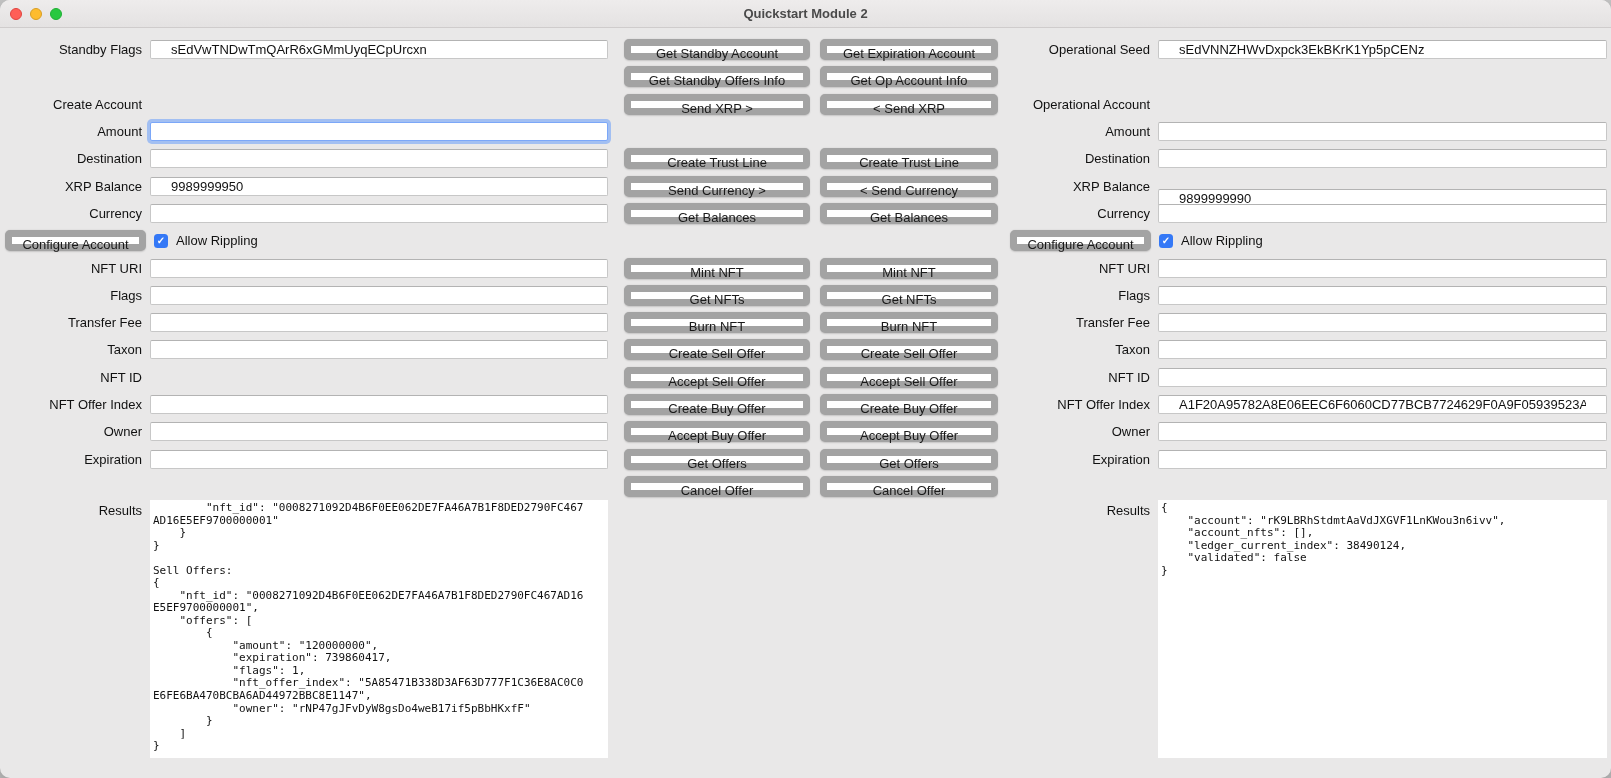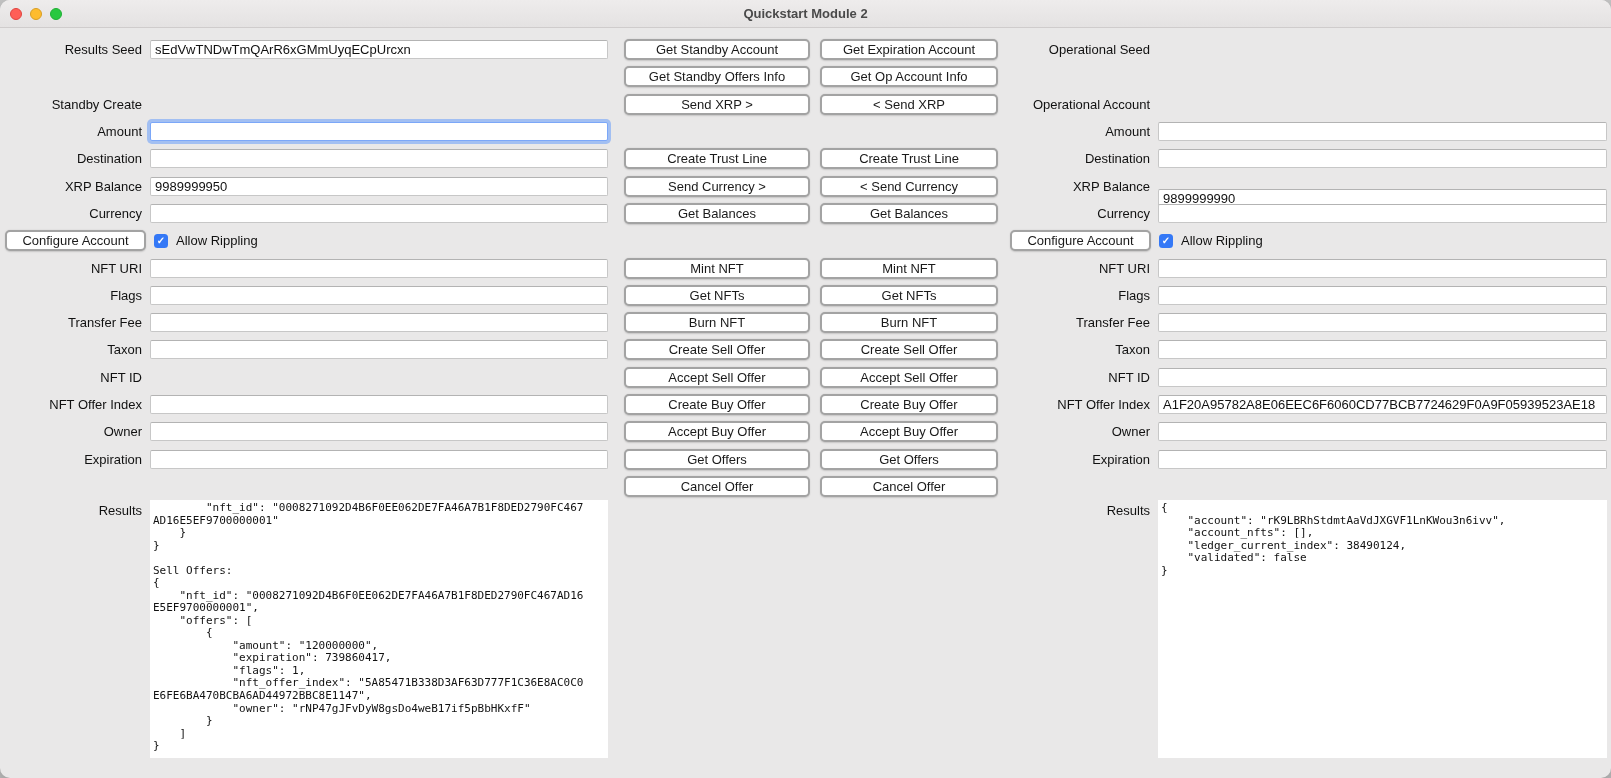--- a/index.html
+++ b/index.html
@@ -48,31 +48,31 @@
     text-align: right; padding-right: 8px;
     white-space: nowrap; justify-self: stretch;
   }
   .inp {
     width: 100%; height: 19px;
     background: #fff;
     border: 1px solid #c7c7c7; border-top-color: #b3b3b3;
     border-radius: 2px;
     font-family: "Liberation Sans", sans-serif;
     font-size: 13px; color: #111;
-    padding: 0 4px;
+    padding: 0 20px;
     outline: none;
   }
   .inp.focused {
     border-color: #7ba7f8;
     box-shadow: 0 0 0 3px rgba(104,156,249,.55);
   }
   .btn {
     width: 100%; height: 21px;
     background: #ffffff;
-    border: 2px solid #a3a3a3;
+    border: 7px solid #a3a3a3;
     border-radius: 5px;
     font-family: "Liberation Sans", sans-serif;
     font-size: 13px; color: #1a1a1a;
     box-shadow: 0 0.5px 1.5px rgba(0,0,0,.15);
     cursor: default;
   }
   .cfg-row { display: flex; align-items: center; gap: 8px; padding-left: 5px; }
   .cfg-btn { width: 141px; flex: none; }
   .checkbox {
     width: 14px; height: 14px; flex: none;
@@ -106,30 +106,31 @@
     <div class="traffic-lights">
       <span class="tl red"></span>
       <span class="tl yellow"></span>
       <span class="tl green"></span>
     </div>
     <div class="title">Quickstart Module 2</div>
   </div>
 
   <div class="form-grid">
 
-    <div class="lbl c1" style="grid-row:1">Results Seed</div>
+    <div class="lbl c1" style="grid-row:1">Standby Flags</div>
     <input class="inp c2" style="grid-row: 1;" value="sEdVwTNDwTmQArR6xGMmUyqECpUrcxn">
     <button class="btn c4" style="grid-row:1">Get Standby Account</button>
     <button class="btn c6" style="grid-row:1">Get Expiration Account</button>
     <div class="lbl c8" style="grid-row:1">Operational Seed</div>
+    <input class="inp c9" style="grid-row: 1;" value="sEdVNNZHWvDxpck3EkBKrK1Yp5pCENz">
 
     <button class="btn c4" style="grid-row:2">Get Standby Offers Info</button>
     <button class="btn c6" style="grid-row:2">Get Op Account Info</button>
 
-    <div class="lbl c1" style="grid-row:3">Standby Create</div>
+    <div class="lbl c1" style="grid-row:3">Create Account</div>
     <button class="btn c4" style="grid-row:3">Send XRP &gt;</button>
     <button class="btn c6" style="grid-row:3">&lt; Send XRP</button>
     <div class="lbl c8" style="grid-row:3">Operational Account</div>
 
     <div class="lbl c1" style="grid-row:4">Amount</div>
     <input class="inp focused c2" style="grid-row: 4;">
     <div class="lbl c8" style="grid-row:4">Amount</div>
     <input class="inp c9" style="grid-row: 4;">
 
     <div class="lbl c1" style="grid-row:5">Destination</div>

